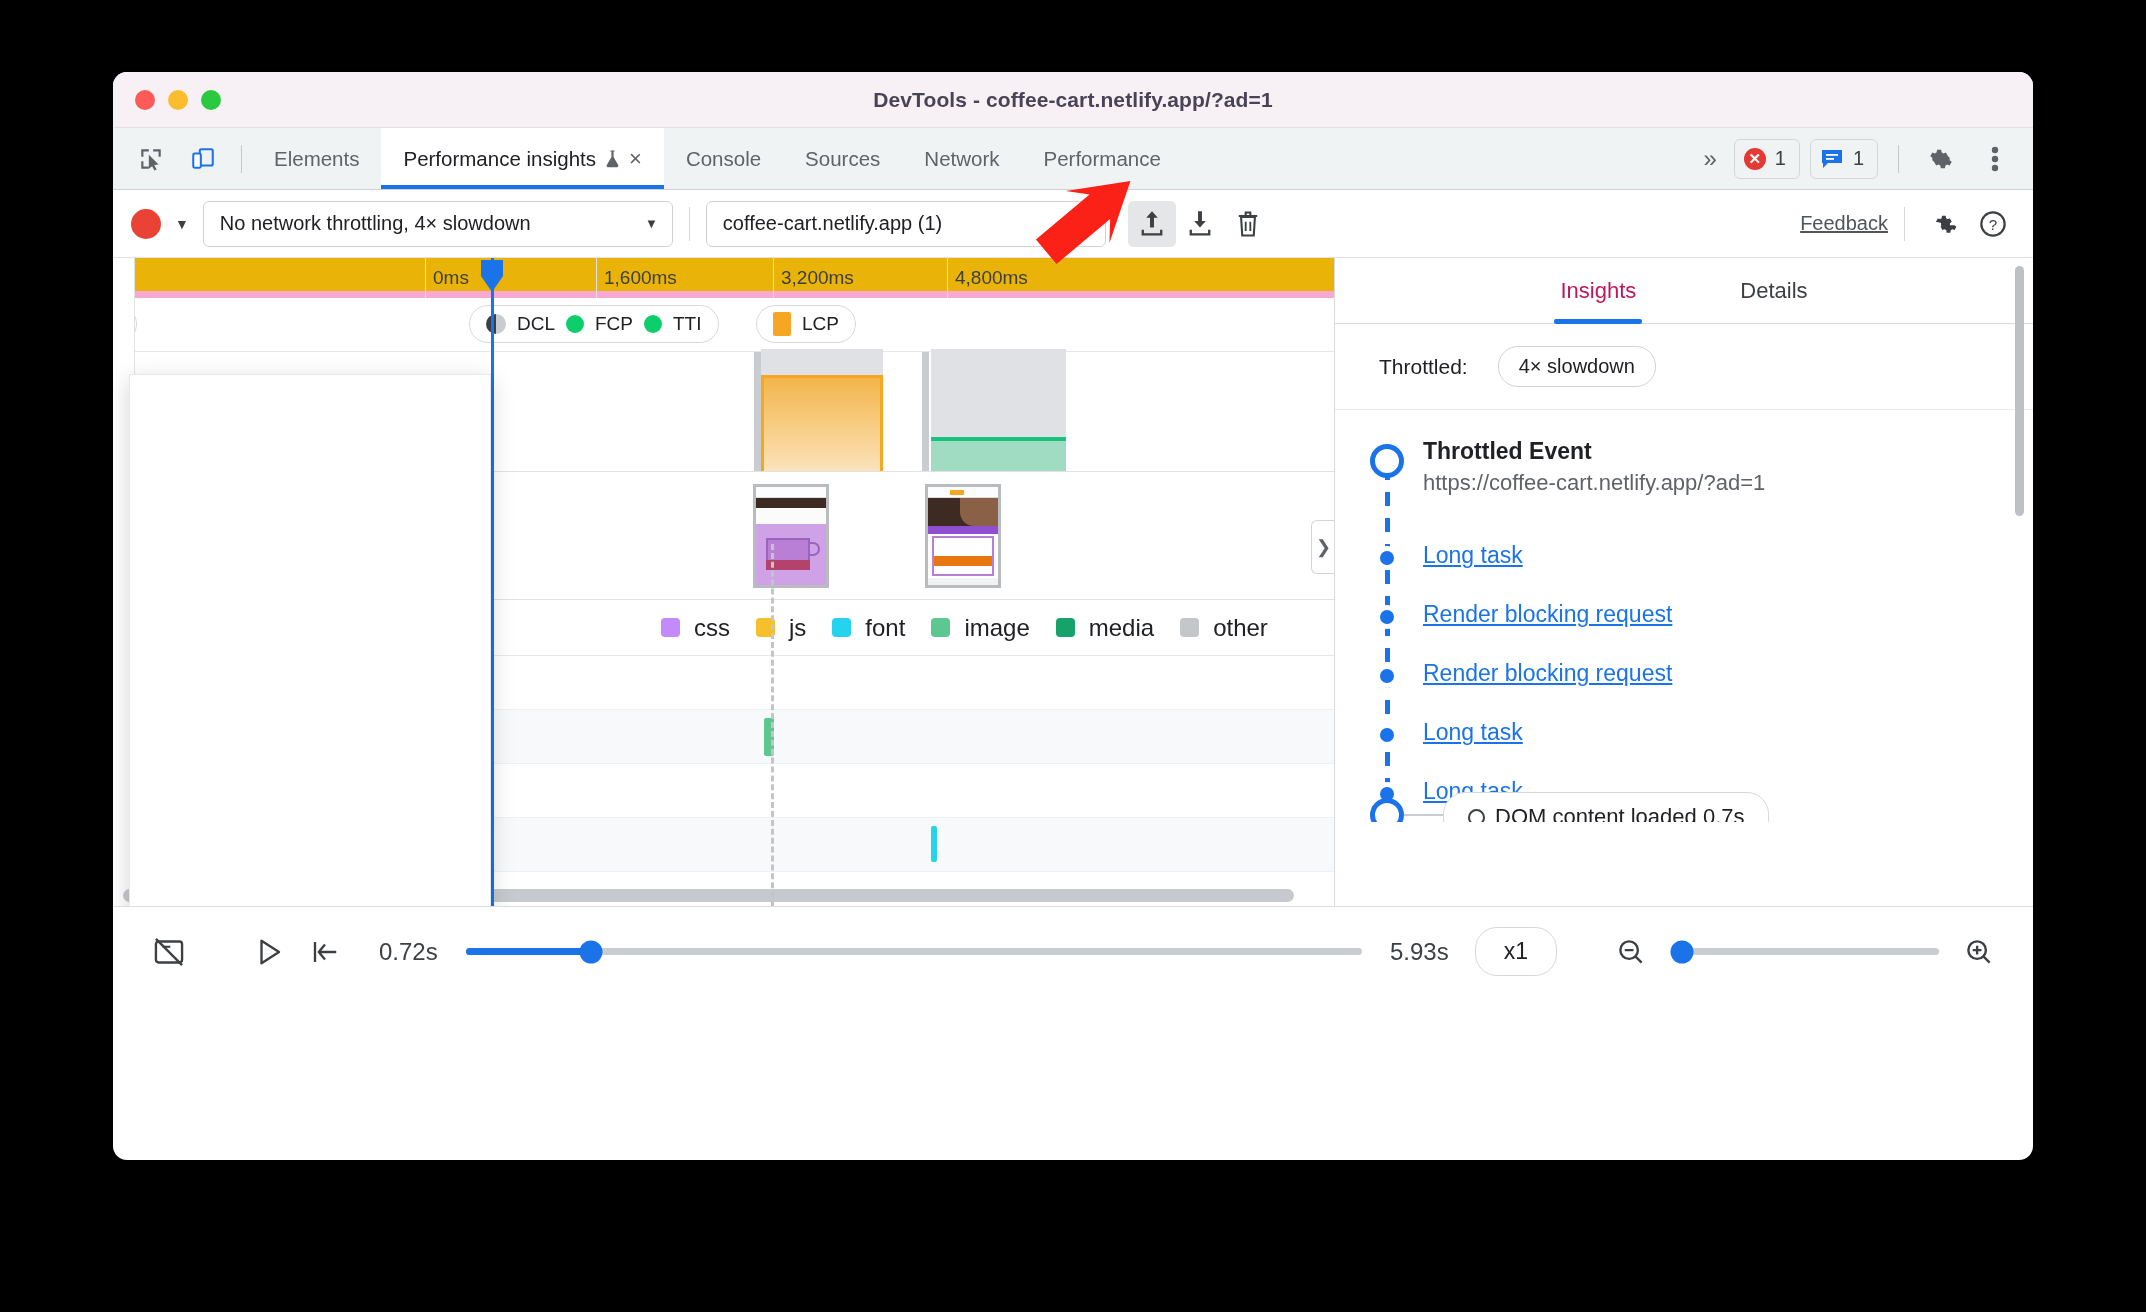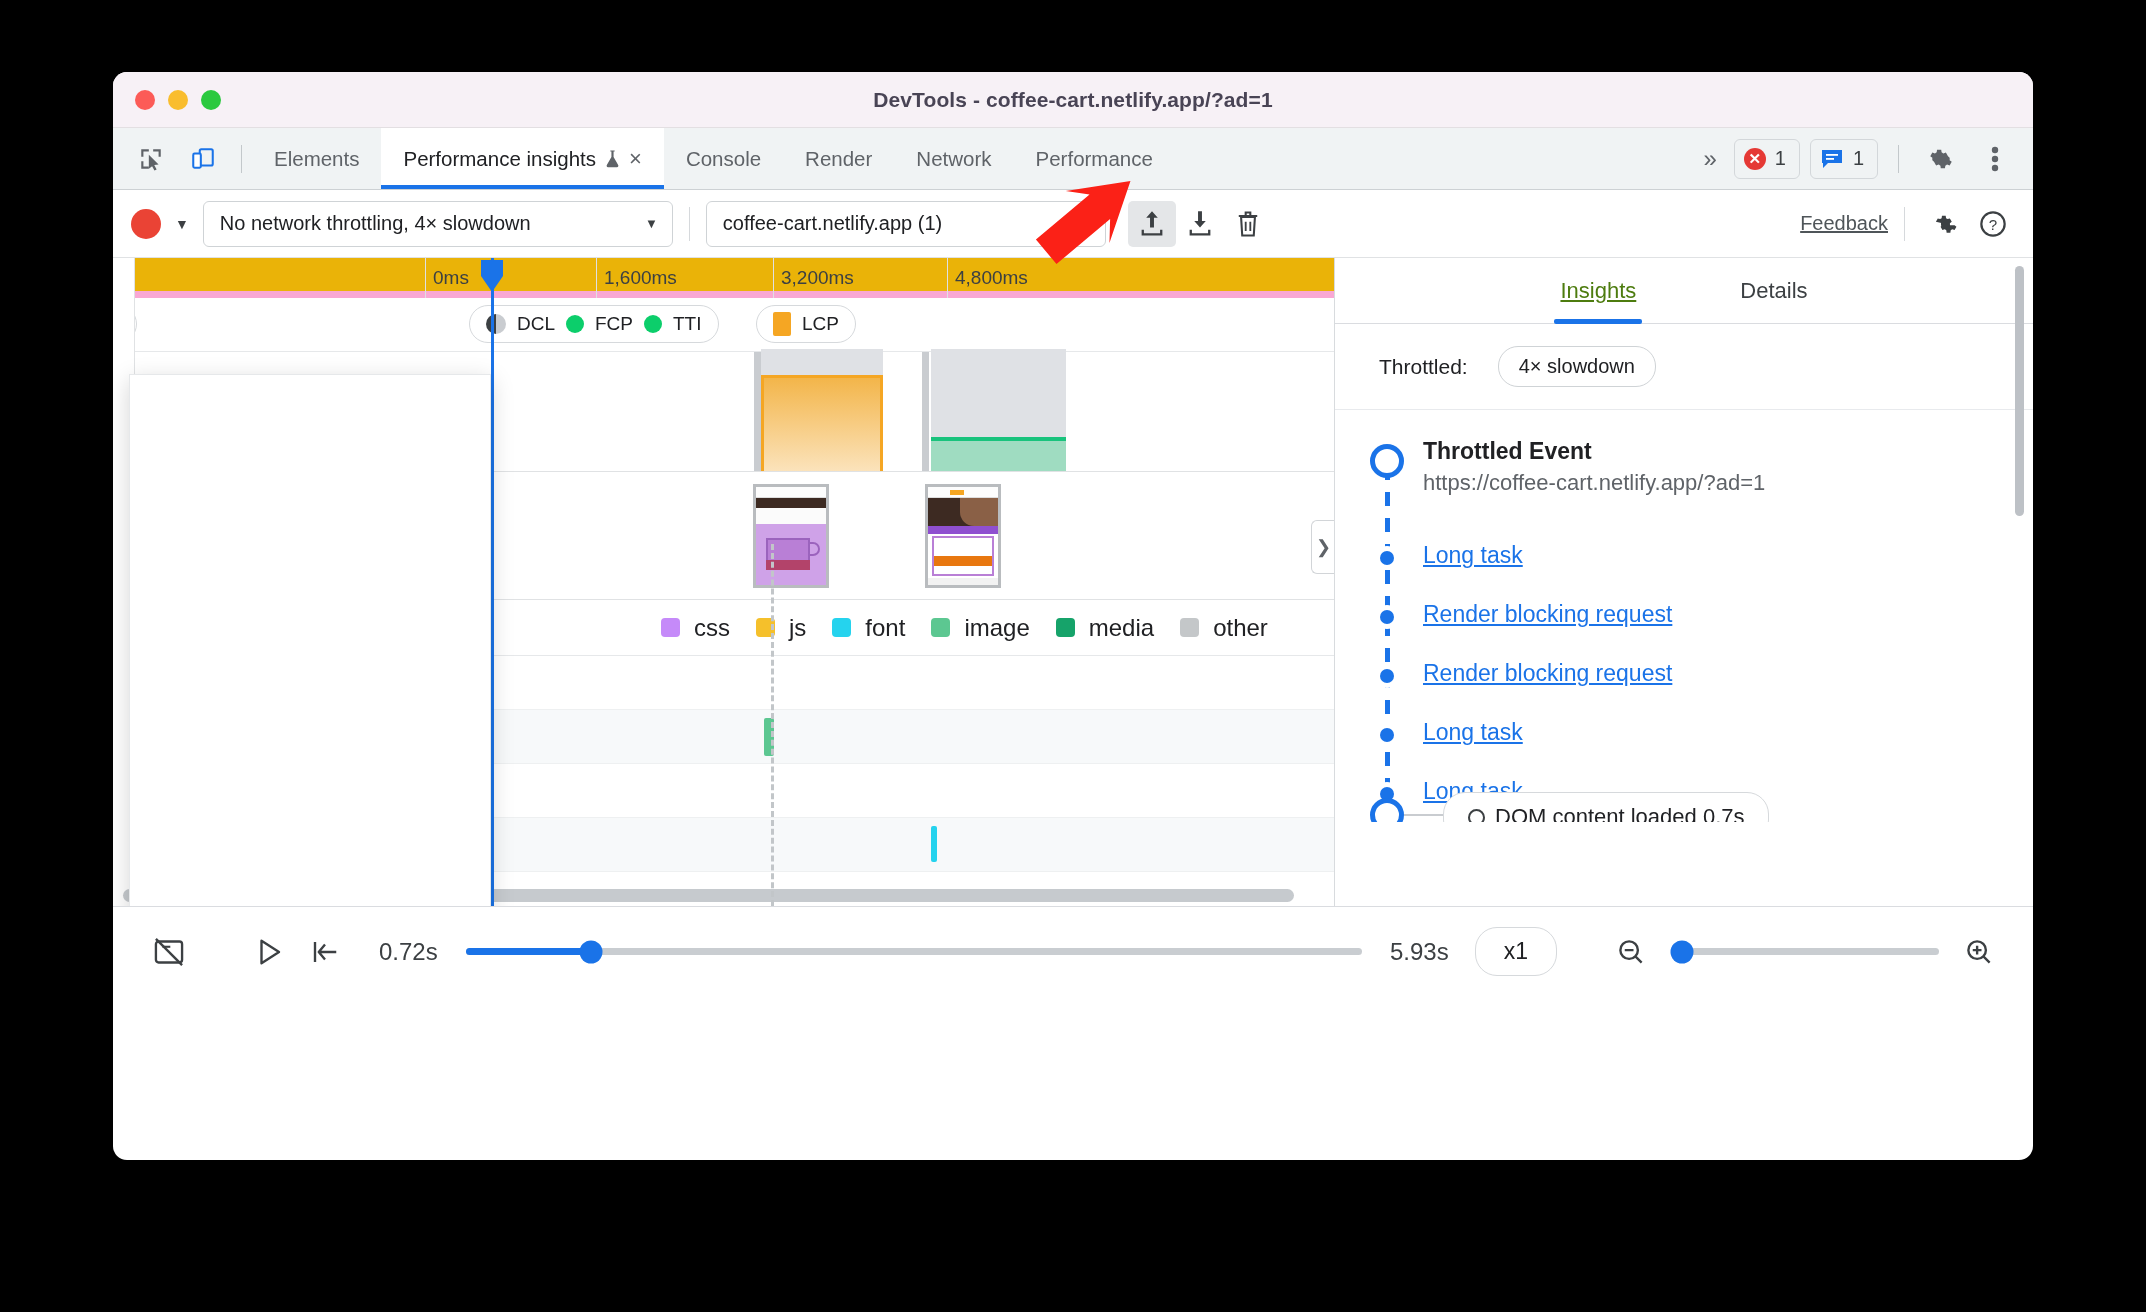--- a/index.html
+++ b/index.html
@@ -252,21 +252,21 @@
   
   .rp-tabs {
     height: 66px; display: flex; align-items: stretch;
     justify-content: center; gap: 92px;
     border-bottom: 1px solid #dadce0; background:#fff;
   }
   .rp-tab {
     display: flex; align-items: center; font-size: 22px; color: #3c4043;
     position: relative; padding: 0 6px;
   }
-  .rp-tab.active { color: #4d7c0f; text-decoration: underline; }
+  .rp-tab.active { color: #be185d; }
   .rp-tab.active::after {
     content: ""; position: absolute; left: 0; right: 0; bottom: -1px;
     height: 5px; background: #1a73e8; border-radius: 2px;
   }
   .throttle {
     height: 86px; display: flex; align-items: center; gap: 30px;
     padding-left: 44px;
     border-bottom: 1px solid #e8eaed;
     font-size: 21px; color: #202124;
   }
@@ -382,21 +382,21 @@
           <svg class="flask" viewBox="0 0 14 18">
             <path d="M5 1h4v1H8v5.2l4.3 7.4c.5.9-.1 2-1.1 2H2.8c-1 0-1.6-1.1-1.1-2L6 7.2V2H5V1z" fill="#5f6368"></path>
           </svg>
         </span>
         <span class="tab-close">×</span>
       </div>
       <div class="tab">
         <span>Console</span>
       </div>
       <div class="tab">
-        <span>Render</span>
+        <span>Sources</span>
       </div>
       <div class="tab">
         <span>Network</span>
       </div>
       <div class="tab">
         <span>Performance</span>
       </div>
     </div>
 
     <div class="tb-right">

